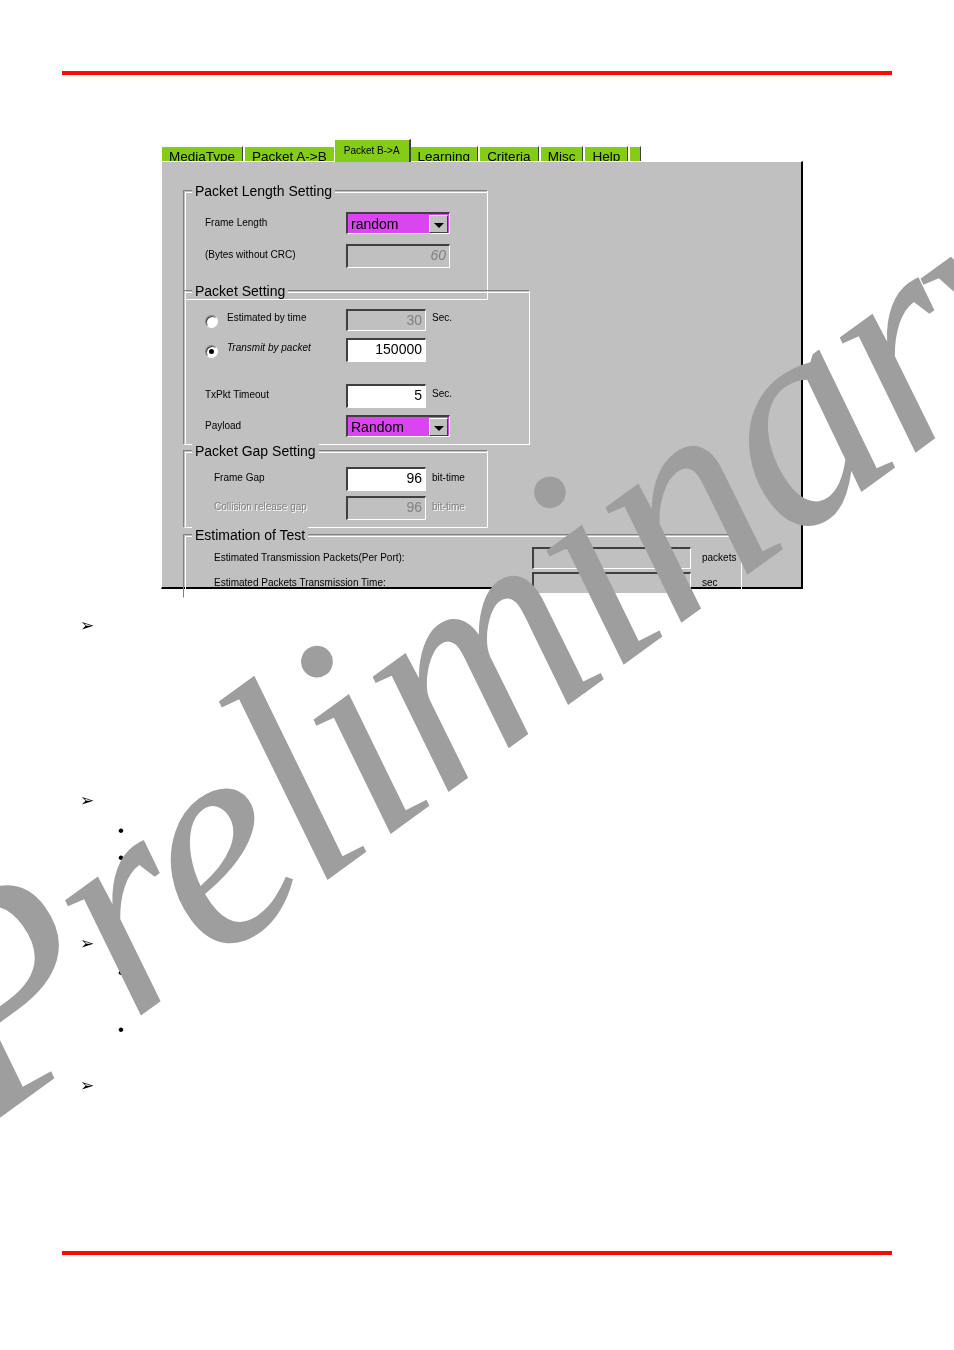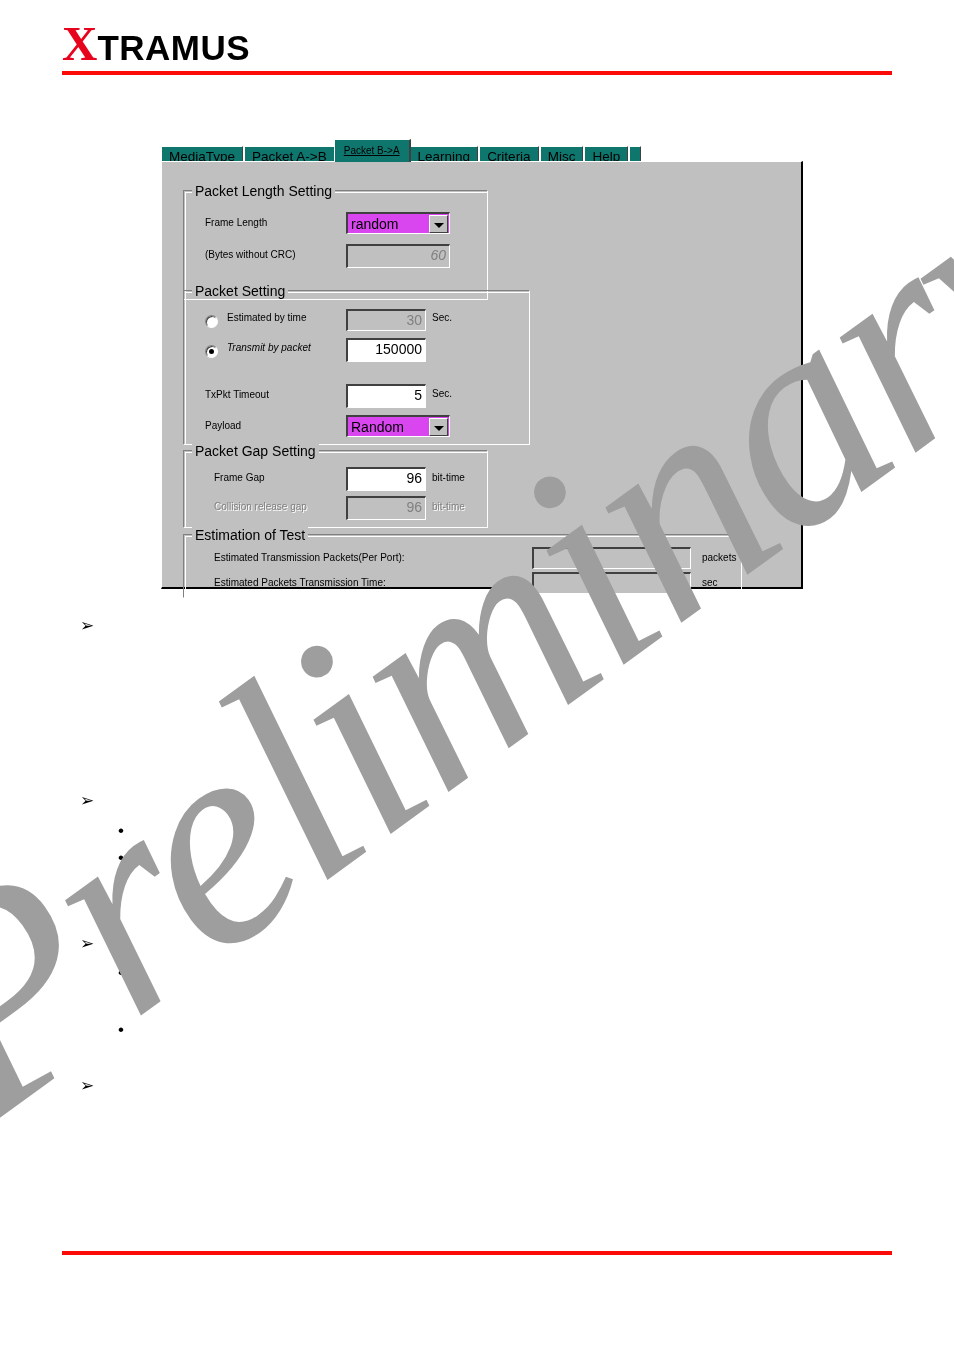--- a/index.html
+++ b/index.html
@@ -96,30 +96,29 @@
     display: flex;
     align-items: flex-end;
     font-size: 14px;
   }
   .tab {
     position: relative;
     height: 19px;
     line-height: 19px;
     padding: 0 7px;
     margin-right: 1px;
-    background: #0f766e;
+    background: #84cc16;
     color: #000;
     border-left: 1px solid #ffffff;
     border-top: 1px solid #ffffff;
     border-right: 1px solid #404040;
     box-sizing: border-box;
     white-space: nowrap;
     font-size: 13.5px;
     top: 3px;
-    text-decoration: underline;
   }
   .tab.active {
     height: 23px;
     line-height: 21px;
     top: 0px;
     margin-left: -2px;
     margin-right: -1px;
     padding: 0 9px;
     z-index: 3;
     font-size: 10px;
@@ -280,23 +279,20 @@
     font-size: 17px;
     color: #000000;
     z-index: 3;
     line-height: 10px;
   }
 </style>
 </head>
 <body>
 
 <div id="page-header">
-  <div id="logo">
-    <span class="x">X</span><span class="rest">TRAMUS</span>
-  </div>
   <div class="rule-red" id="rule-top"></div>
 </div>
 
 <div id="watermark">
   <div class="wm-text">Preliminary</div>
 </div>
 
 <div id="dialog">
 
   <div class="tabstrip">

